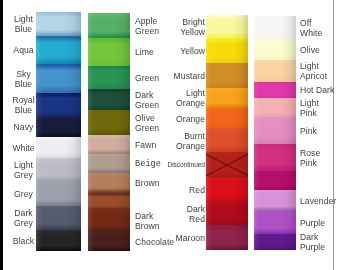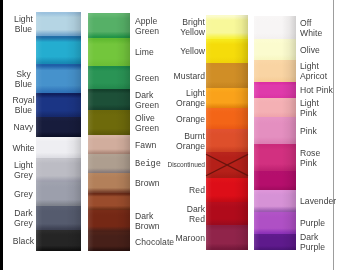--- a/index.html
+++ b/index.html
@@ -48,20 +48,21 @@
   <div class="rule" id="right-rule"></div>
   <div class="column">
     <div class="swatch" style="left:36px; top:12px; width:45px; height:24px; background:linear-gradient(to bottom,#9cc2de 0%,#9cc2de 6%,#b5d5e4 22%,#b5d5e4 74%,#6fa3cc 96%,#6fa3cc 100%);">
         <div class="sheen"></div>
       </div>
     <div class="label" style="left:4px; top:24.0px; width:39px; text-align:center;">Light
 Blue</div>
     <div class="swatch" style="left:36px; top:36px; width:45px; height:28px; background:linear-gradient(to bottom,#1f6fa8 0%,#1f6fa8 6%,#24add0 22%,#24add0 74%,#1789b4 96%,#1789b4 100%);">
         <div class="sheen"></div>
       </div>
+    <div class="label" style="left:4px; top:50.0px; width:39px; text-align:center;">Aqua</div>
     <div class="swatch" style="left:36px; top:64px; width:45px; height:29px; background:linear-gradient(to bottom,#1f5fa8 0%,#1f5fa8 6%,#4692cc 22%,#4692cc 74%,#2f72b8 96%,#2f72b8 100%);">
         <div class="sheen"></div>
       </div>
     <div class="label" style="left:4px; top:78.5px; width:39px; text-align:center;">Sky
 Blue</div>
     <div class="swatch" style="left:36px; top:93px; width:45px; height:24px; background:linear-gradient(to bottom,#101f5e 0%,#101f5e 6%,#1b3585 22%,#1b3585 74%,#16296c 96%,#16296c 100%);">
         <div class="sheen"></div>
       </div>
     <div class="label" style="left:4px; top:105.0px; width:39px; text-align:center;">Royal
 Blue</div>
@@ -201,21 +202,21 @@
       </div>
     <div class="label" style="left:300px; top:49.5px; width:40px; text-align:left;">Olive</div>
     <div class="swatch" style="left:254px; top:60px; width:42px; height:22px; background:linear-gradient(to bottom,#fad6a6 0%,#fad6a6 6%,#f9d4a3 22%,#f9d4a3 74%,#f6cc97 96%,#f6cc97 100%);">
         <div class="sheen"></div>
       </div>
     <div class="label" style="left:300px; top:71.0px; width:40px; text-align:left;">Light
 Apricot</div>
     <div class="swatch" style="left:254px; top:82px; width:42px; height:16px; background:linear-gradient(to bottom,#dc2ea3 0%,#dc2ea3 6%,#df3aab 22%,#df3aab 74%,#db34a4 96%,#db34a4 100%);">
         <div class="sheen"></div>
       </div>
-    <div class="label" style="left:300px; top:90.0px; width:40px; text-align:left;">Hot Pink</div>
+    <div class="label" style="left:300px; top:90.0px; width:40px; text-align:left;">Hot Dark</div>
     <div class="swatch" style="left:254px; top:98px; width:42px; height:19px; background:linear-gradient(to bottom,#f5b3b7 0%,#f5b3b7 6%,#f4b0b4 22%,#f4b0b4 74%,#f0a5ac 96%,#f0a5ac 100%);">
         <div class="sheen"></div>
       </div>
     <div class="label" style="left:300px; top:107.5px; width:40px; text-align:left;">Light
 Pink</div>
     <div class="swatch" style="left:254px; top:117px; width:42px; height:27px; background:linear-gradient(to bottom,#e693c3 0%,#e693c3 6%,#e48fc0 22%,#e48fc0 74%,#dc7fb4 96%,#dc7fb4 100%);">
         <div class="sheen"></div>
       </div>
     <div class="label" style="left:300px; top:130.5px; width:40px; text-align:left;">Pink</div>
     <div class="swatch" style="left:254px; top:144px; width:42px; height:27px; background:linear-gradient(to bottom,#cb2a7b 0%,#cb2a7b 6%,#d23080 22%,#d23080 74%,#c02272 96%,#c02272 100%);">

